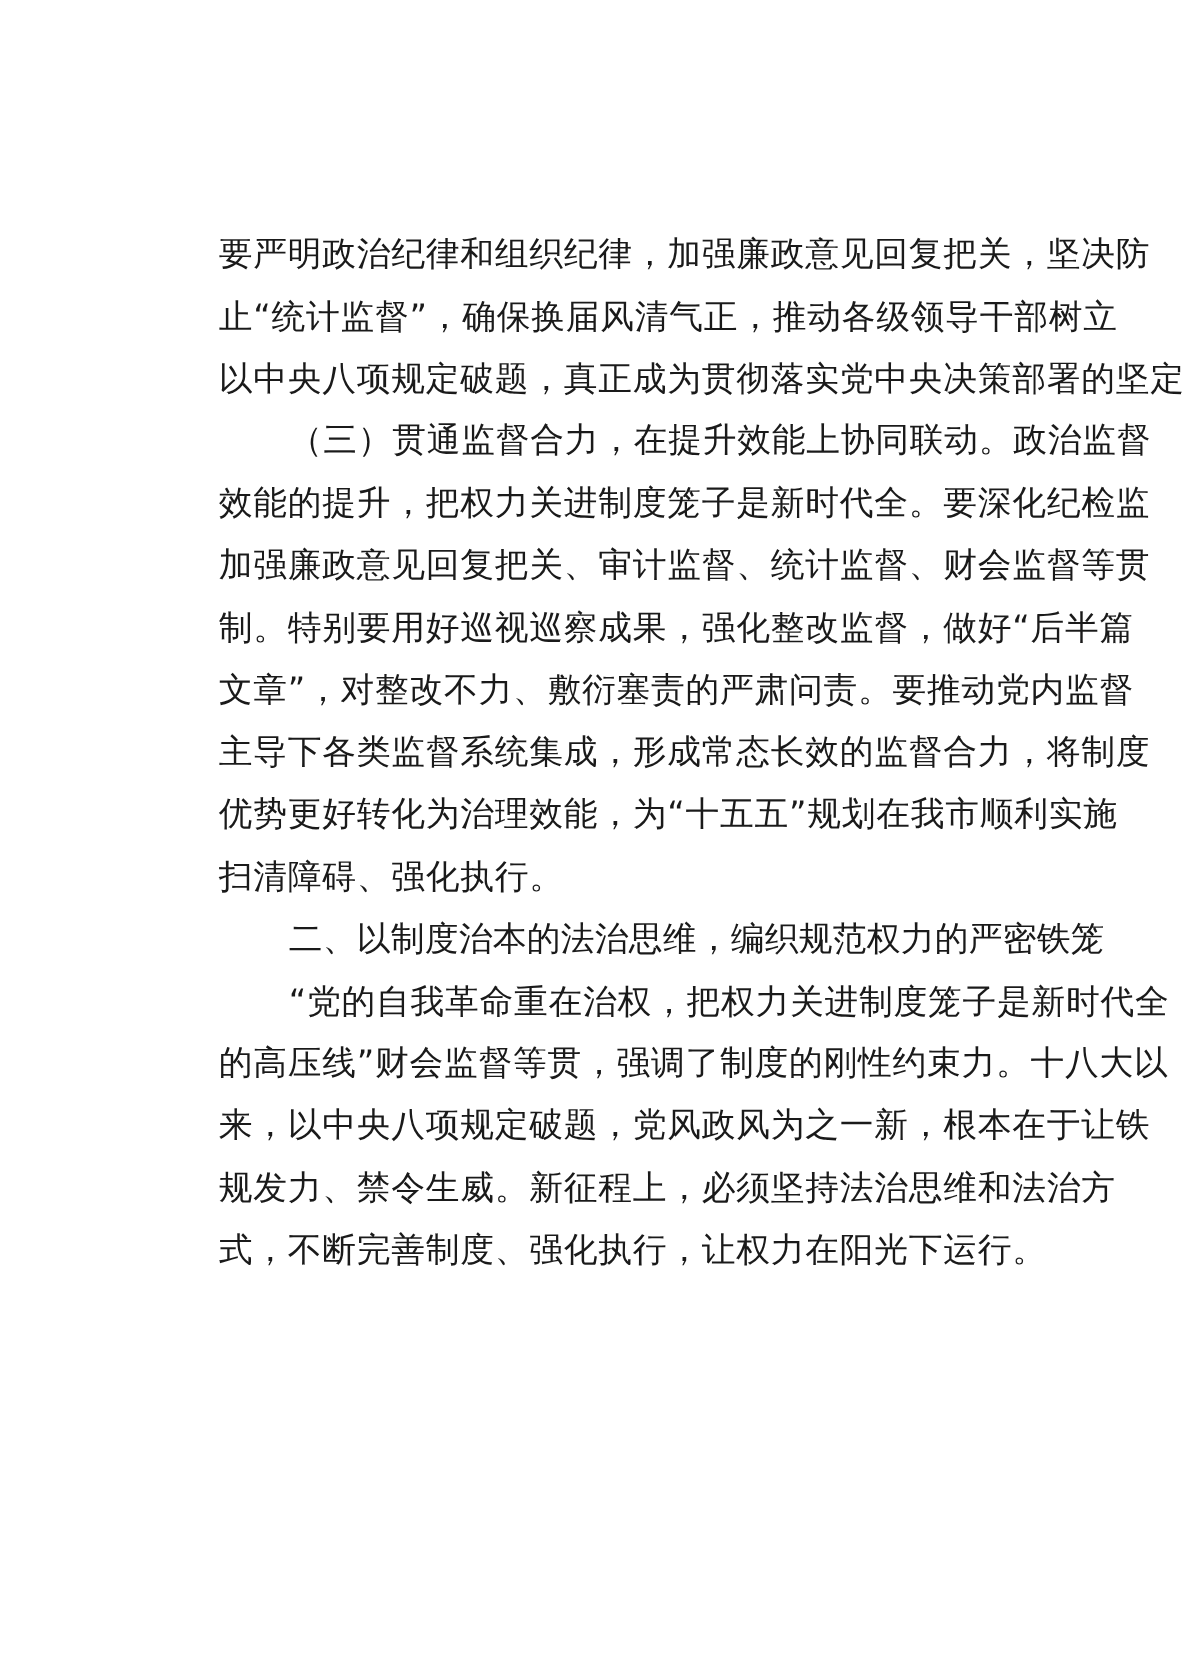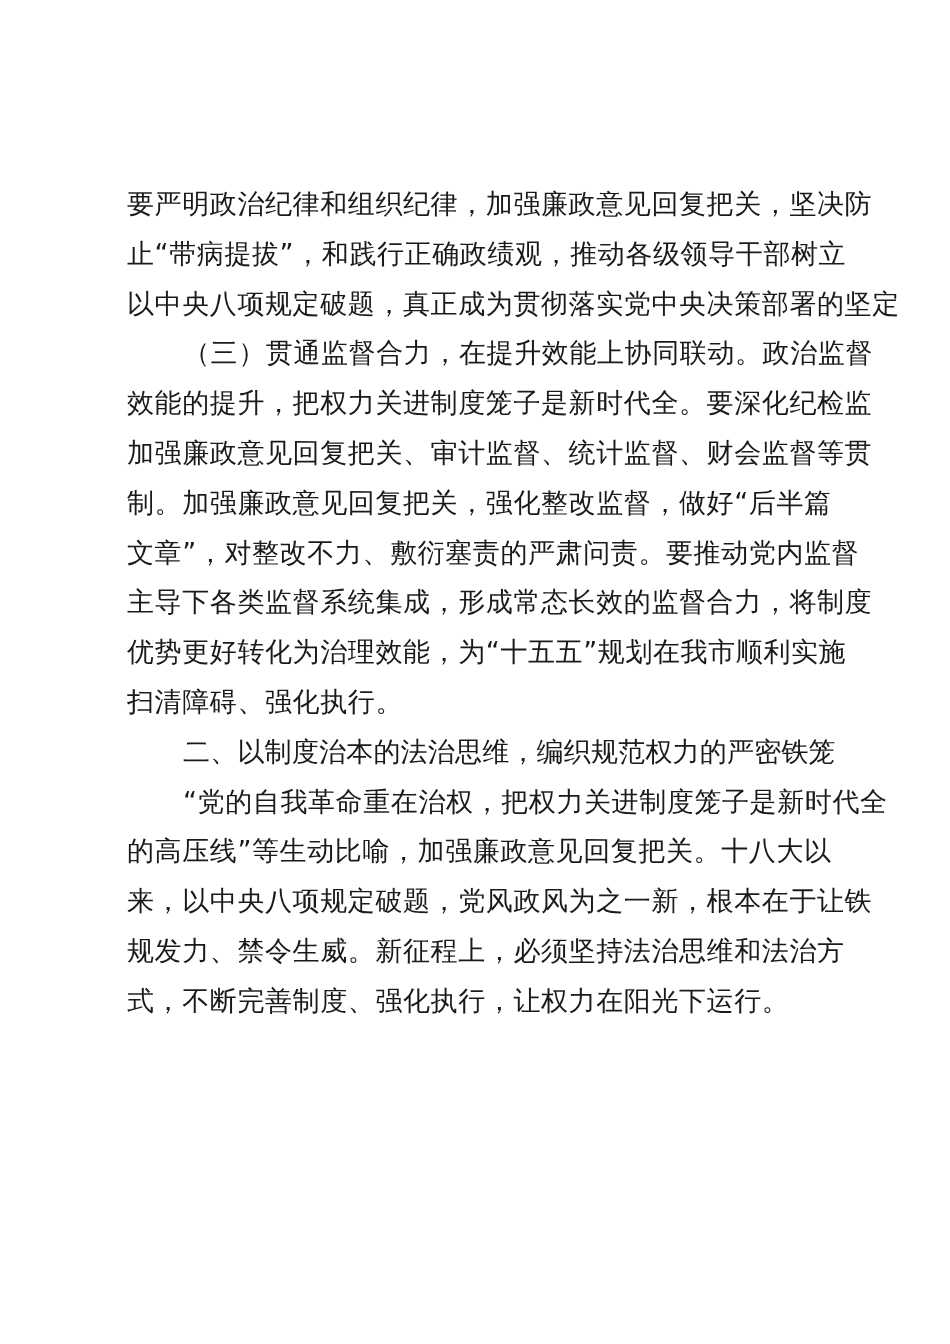--- a/index.html
+++ b/index.html
@@ -28,58 +28,59 @@
       left: 127px;
       top: 186px;
       width: 706px;
     }
     .line {
       height: 49.8px;
       line-height: 36px;
       font-size: 27px;
       white-space: nowrap;
       letter-spacing: 0.6px;
+      margin-left: 48px;
     }
     .line.indent {
       padding-left: 56px;
     }
     .line.heading {
       letter-spacing: 0.2px;
       text-align: center;
     }
   </style>
 </head>
 <body>
 
 <div class="page">
   <div class="text-block">
 
     <div>
       <div class="line">要严明政治纪律和组织纪律，加强廉政意见回复把关，坚决防</div>
-      <div class="line">止“带病提拔”，和践行正确政绩观，推动各级领导干部树立</div>
+      <div class="line">止“统计监督”，确保换届风清气正，推动各级领导干部树立</div>
       <div class="line">以中央八项规定破题，真正成为贯彻落实党中央决策部署的坚定</div>
     </div>
 
     <div>
       <div class="line indent">（三）贯通监督合力，在提升效能上协同联动。政治监督</div>
       <div class="line">效能的提升，把权力关进制度笼子是新时代全。要深化纪检监</div>
       <div class="line">加强廉政意见回复把关、审计监督、统计监督、财会监督等贯</div>
-      <div class="line">制。加强廉政意见回复把关，强化整改监督，做好“后半篇</div>
+      <div class="line">制。特别要用好巡视巡察成果，强化整改监督，做好“后半篇</div>
       <div class="line">文章”，对整改不力、敷衍塞责的严肃问责。要推动党内监督</div>
       <div class="line">主导下各类监督系统集成，形成常态长效的监督合力，将制度</div>
       <div class="line">优势更好转化为治理效能，为“十五五”规划在我市顺利实施</div>
       <div class="line">扫清障碍、强化执行。</div>
     </div>
 
     <div>
       <div class="line indent heading">二、以制度治本的法治思维，编织规范权力的严密铁笼</div>
     </div>
 
     <div>
       <div class="line indent">“党的自我革命重在治权，把权力关进制度笼子是新时代全</div>
-      <div class="line">的高压线”等生动比喻，加强廉政意见回复把关。十八大以</div>
+      <div class="line">的高压线”财会监督等贯，强调了制度的刚性约束力。十八大以</div>
       <div class="line">来，以中央八项规定破题，党风政风为之一新，根本在于让铁</div>
       <div class="line">规发力、禁令生威。新征程上，必须坚持法治思维和法治方</div>
       <div class="line">式，不断完善制度、强化执行，让权力在阳光下运行。</div>
     </div>
 
   </div>
 </div>
 
 </body></html>

